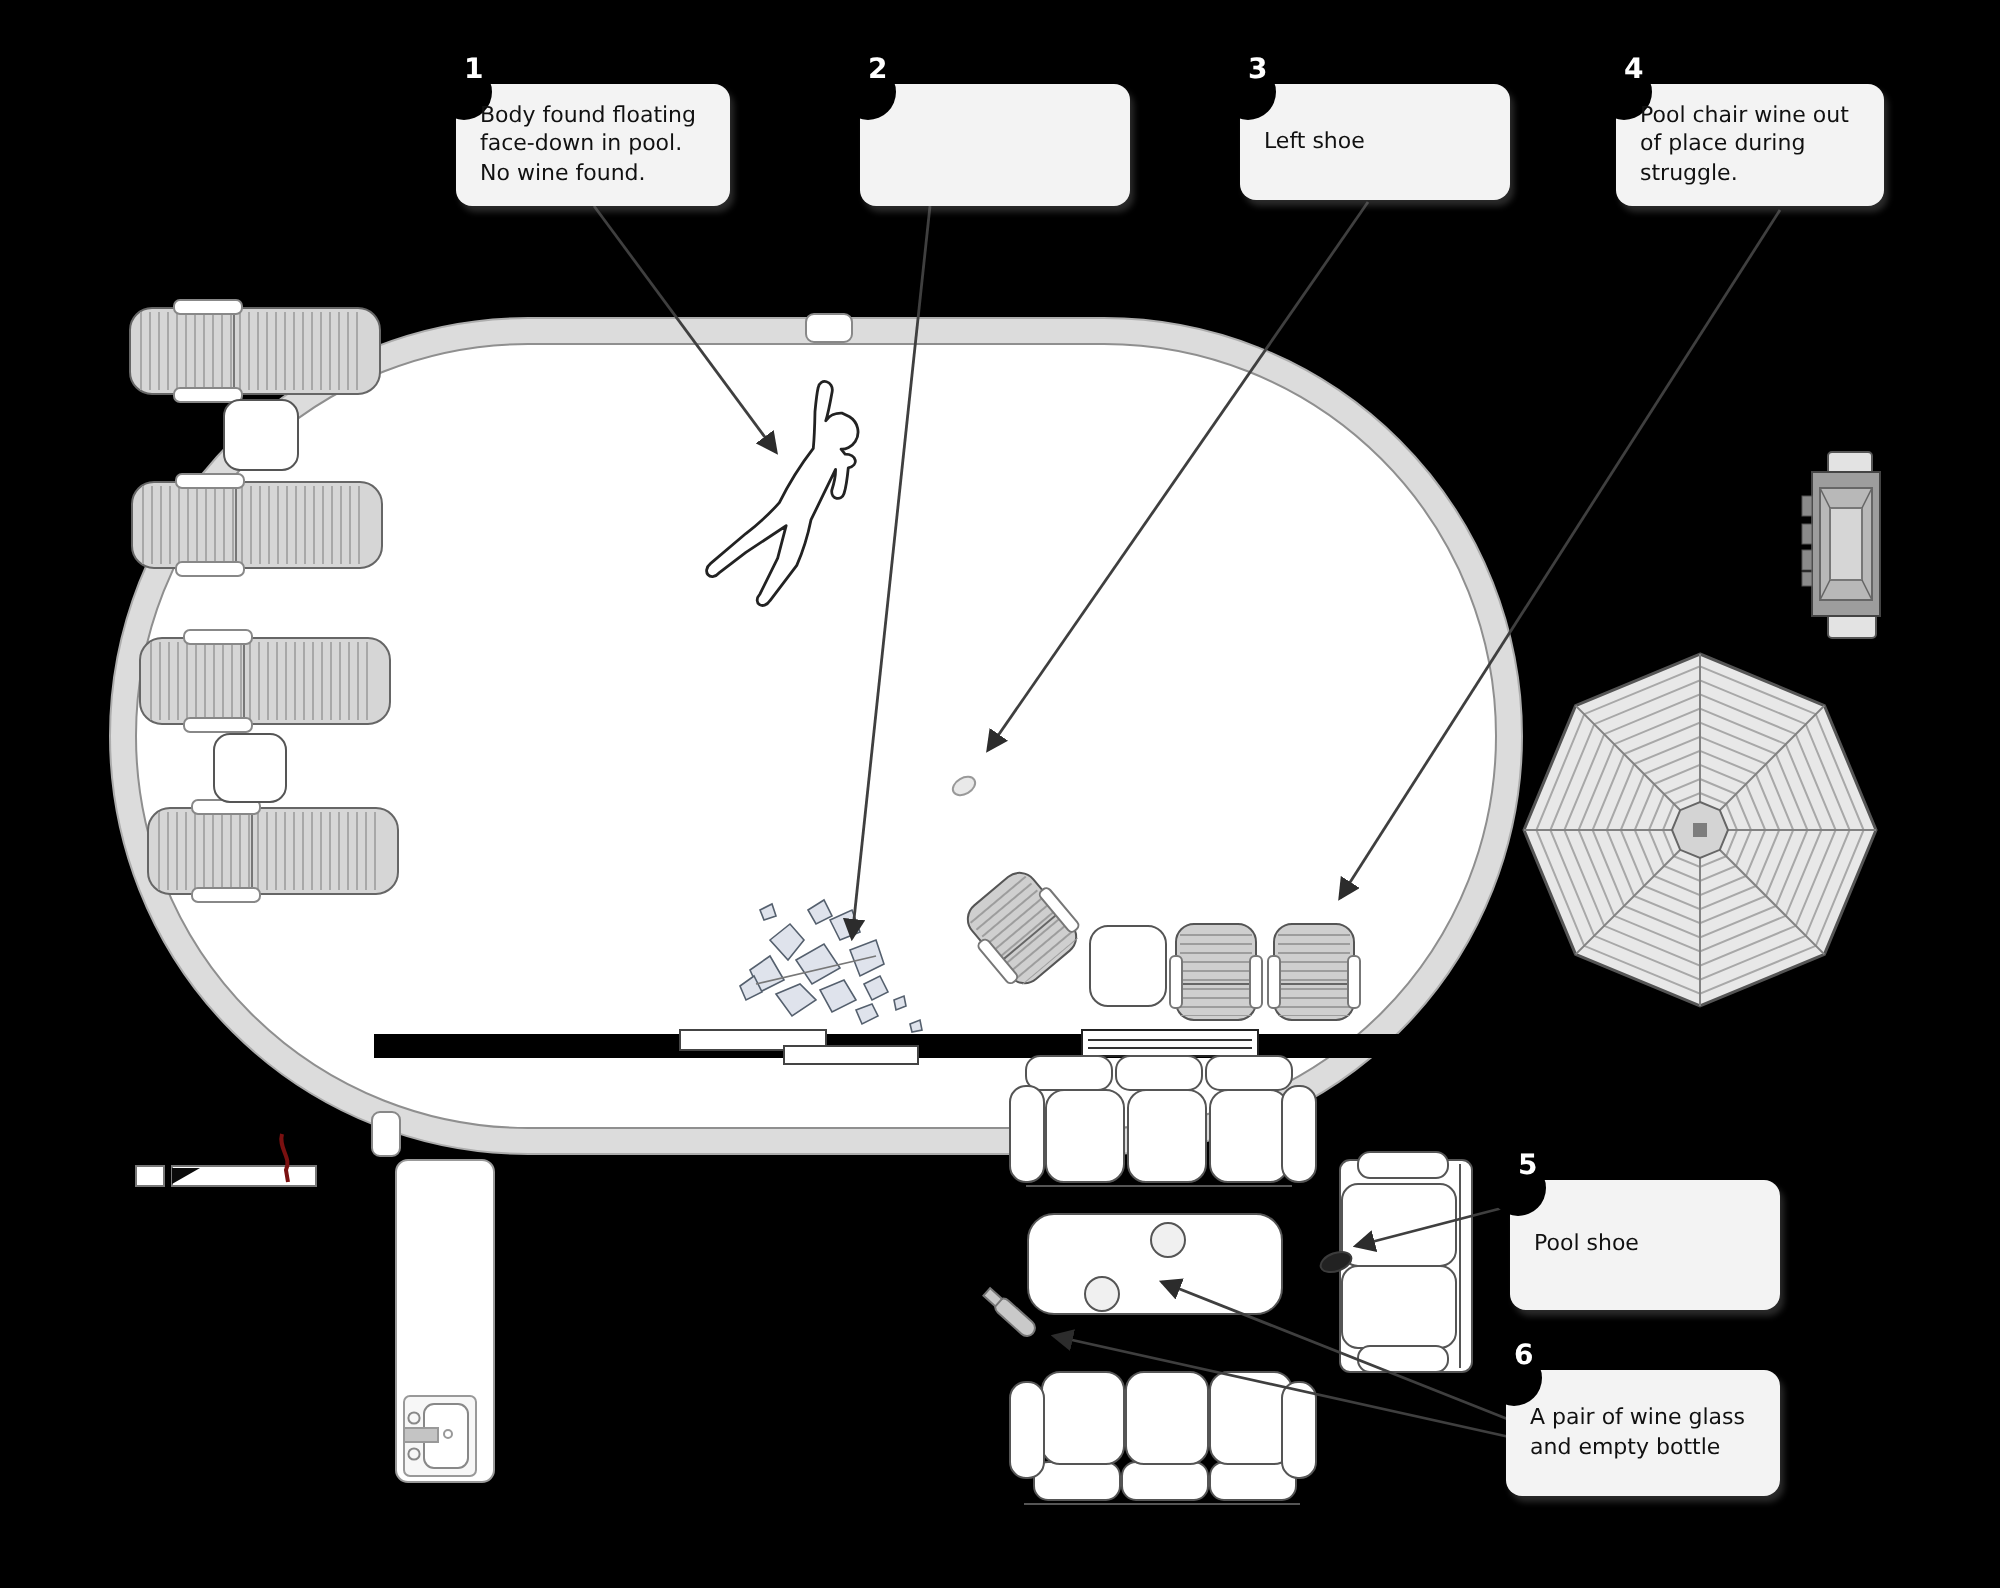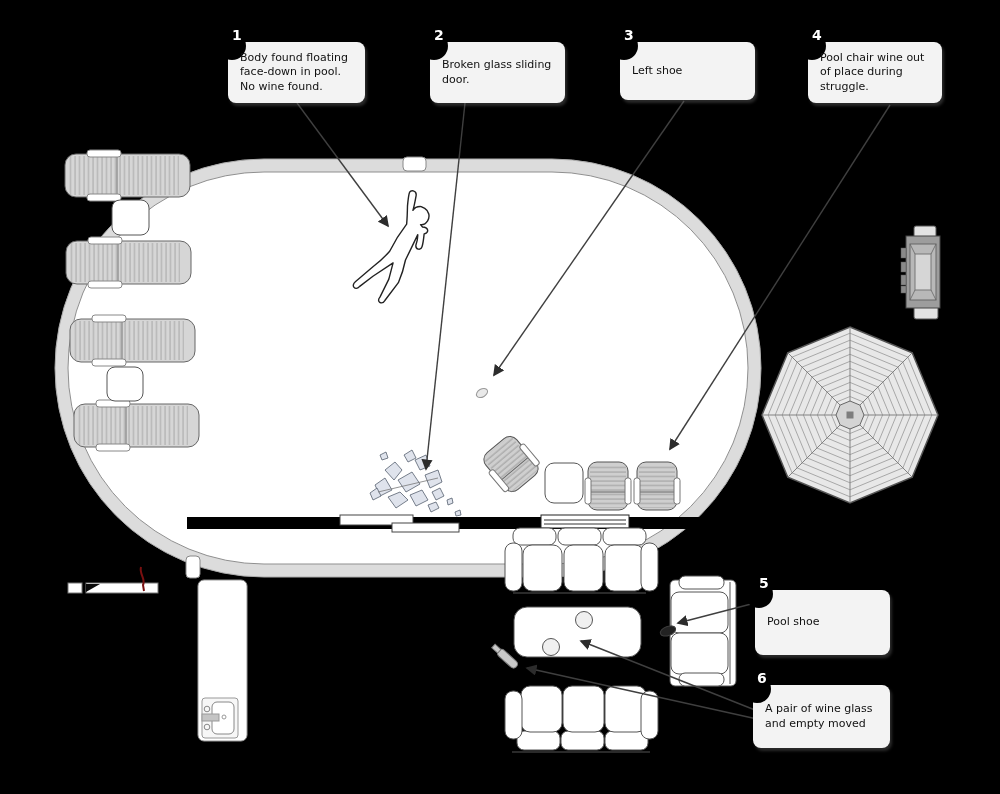--- a/index.html
+++ b/index.html
@@ -248,32 +248,31 @@
     <line x1="757" y1="719" x2="527" y2="668" marker-end="url(#arr)"></line>
   </g>
 </svg>
 
 <div class="callout c1">
   <span class="num">1</span>
   <span class="txt">Body found floating face-down in pool. No wine found.</span>
 </div>
 <div class="callout c2">
   <span class="num">2</span>
-  <span class="txt">Broken glass sliding door.</span>
 </div>
 <div class="callout c3">
   <span class="num">3</span>
   <span class="txt">Left shoe</span>
 </div>
 <div class="callout c4">
   <span class="num">4</span>
   <span class="txt">Pool chair wine out of place during struggle.</span>
 </div>
 <div class="callout c5">
   <span class="num">5</span>
   <span class="txt">Pool shoe</span>
 </div>
 <div class="callout c6">
   <span class="num">6</span>
-  <span class="txt">A pair of wine glass and empty moved</span>
+  <span class="txt">A pair of wine glass and empty bottle</span>
 </div>
 
 </div>
 
 </body></html>

